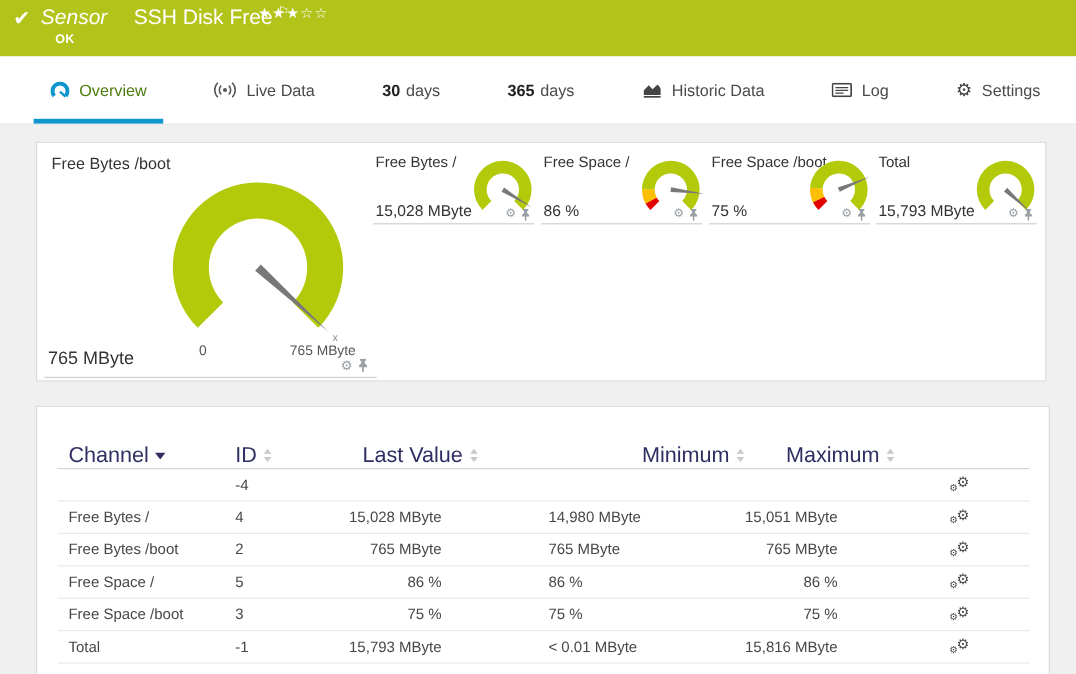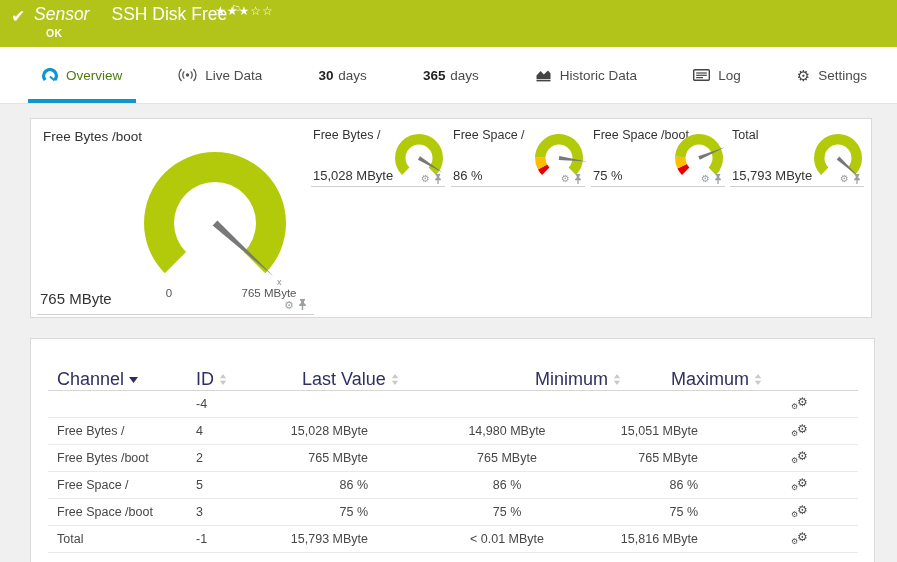--- a/index.html
+++ b/index.html
@@ -51,25 +51,25 @@
   .mini .cell-icons { left:110px; top:55px; }
   .mini .mini-sep { position:absolute; left:0; top:67px; width:134px; height:1px; background:#cfcfcf; }
   #mini-0 { left:280px; } #mini-1 { left:420px; } #mini-2 { left:560px; } #mini-3 { left:699px; }
 
   
   .tbl { position:absolute; left:17px; top:24px; width:810px; }
   .thead { position:relative; height:28px; border-bottom:1px solid #d6d6d6; font-size:18px; color:#2f2f63; }
   .trow  { position:relative; height:27px; border-bottom:1px solid #e9e9e9; font-size:12.5px; color:#474747; }
   .cell { position:absolute; top:6px; white-space:nowrap; }
   .th { display:inline-flex; align-items:center; gap:5px; }
-  .h-channel { left:9px; } .h-id { left:148px; } .h-last { left:254px;text-align:center; } .h-min { left:447px;margin-left:40px; } .h-max { left:623px; }
+  .h-channel { left:9px; } .h-id { left:148px; } .h-last { left:254px;text-align:center; } .h-min { left:447px;margin-left:40px; } .h-max { left:607px; }
   .c-channel { left:9px; width:160px; }
   .c-id { left:148px; width:40px; }
   .c-last { left:220px; width:100px; text-align:right; }
-  .c-min { left:409px; width:100px; text-align:center; }
+  .c-min { left:409px; width:100px; text-align:left; }
   .c-max { left:550px; width:100px; text-align:right; }
   .c-gear { left:743px; top:5px; width:20px; height:18px; }
   .gears { position:relative; display:inline-block; width:18px; height:17px; color:#4d4d4d; }
   .gears .g1 { position:absolute; left:6px; top:-1px; font-size:12px; }
   .gears .g2 { position:absolute; left:0px; top:6px; font-size:8px; }
 </style>
 </head>
 <body>
 
 <div class="screen">

